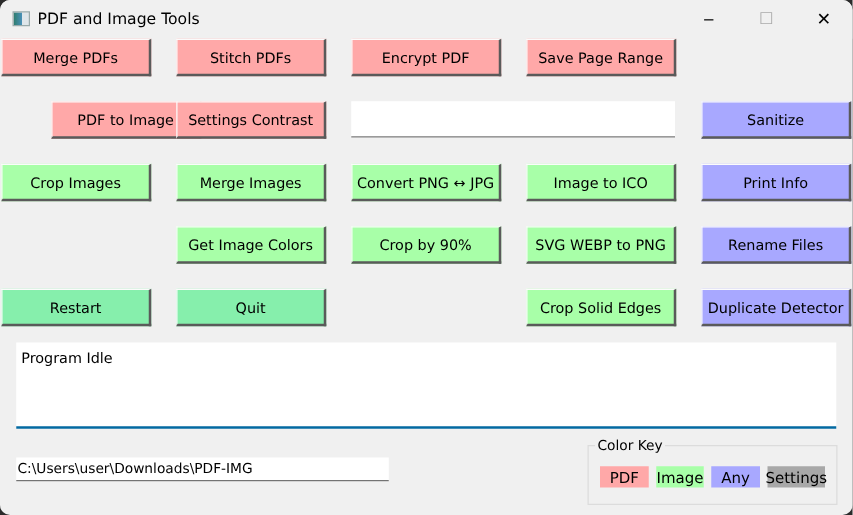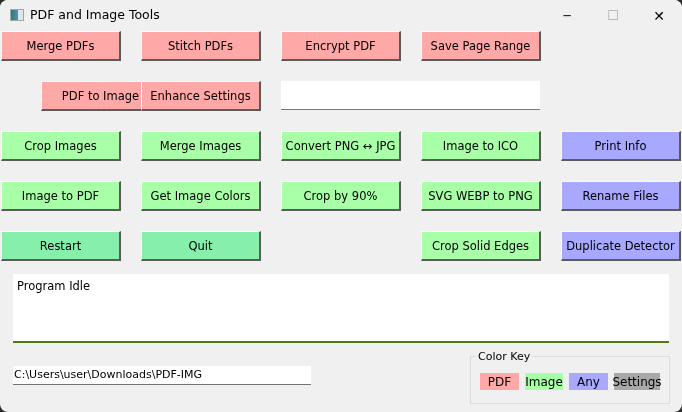--- a/index.html
+++ b/index.html
@@ -11,21 +11,21 @@
   .wc { position:absolute; top:0; width:46px; height:31px; display:flex; align-items:center; justify-content:center; color:#000; }
   .wc-min { left:544px; }
   .wc-max { left:590px; }
   .wc-close { left:636px; }
   .btn { position:absolute; width:120px; height:30px; box-sizing:border-box; border-top:1px solid #fbfbfb; border-left:1px solid #fbfbfb; border-right:2px solid #5a5a5a; border-bottom:2px solid #5a5a5a; font-size:11.5px; color:#000; display:flex; align-items:center; justify-content:center; white-space:nowrap; cursor:default; }
   .pdf { background:#ffa8a8; }
   .img { background:#a8ffa8; }
   .any { background:#a8a8ff; }
   .set { background:#86efac; }
   .entry { position:absolute; left:281px; top:81px; width:259px; height:29px; background:#fff; border-bottom:1px solid #7a7a7a; box-sizing:border-box; }
-  .status { position:absolute; left:13px; top:274px; width:656px; height:69px; background:#fff; border-bottom:2px solid #4d7c0f; box-sizing:border-box; font-size:11.5px; padding:5px 4px; }
+  .status { position:absolute; left:13px; top:274px; width:656px; height:69px; background:#fff; border-bottom:2px solid #0369a1; box-sizing:border-box; font-size:11.5px; padding:5px 4px; }
   .path { position:absolute; left:13px; top:366px; width:298px; height:19px; background:#fff; border-bottom:1px solid #737373; box-sizing:border-box; font-size:11px; padding:2px 1px; white-space:nowrap; }
   .keybox { position:absolute; left:470px; top:356px; width:200px; height:48px; border:1px solid #dcdcdc; box-sizing:border-box; }
   .keylabel { position:absolute; left:476px; top:350px; background:#f0f0f0; padding:0 2px; font-size:11px; }
   .key { position:absolute; top:373px; height:17px; font-size:12px; display:flex; align-items:center; justify-content:center; }
 </style>
 </head>
 <body>
 
 <div class="window">
   <div class="titlebar">
@@ -41,30 +41,30 @@
         <span style="font-size:14px;">✕</span>
       </div>
   </div>
 
   <div class="btn pdf" style="left:1px;top:31px;">Merge PDFs</div>
   <div class="btn pdf" style="left:141px;top:31px;">Stitch PDFs</div>
   <div class="btn pdf" style="left:281px;top:31px;">Encrypt PDF</div>
   <div class="btn pdf" style="left:421px;top:31px;">Save Page Range</div>
 
   <div class="btn pdf" style="left:1px;top:81px;margin-left:40px;">PDF to Image</div>
-  <div class="btn pdf" style="left:141px;top:81px;">Enhance Settings</div>
+  <div class="btn pdf" style="left:141px;top:81px;">Settings Contrast</div>
   <div class="entry"></div>
+  <div class="btn any" style="left:561px;top:81px;">Sanitize</div>
 
   <div class="btn img" style="left:1px;top:131px;">Crop Images</div>
   <div class="btn img" style="left:141px;top:131px;">Merge Images</div>
   <div class="btn img" style="left:281px;top:131px;">Convert PNG ↔ JPG</div>
   <div class="btn img" style="left:421px;top:131px;">Image to ICO</div>
   <div class="btn any" style="left:561px;top:131px;">Print Info</div>
 
-  <div class="btn img" style="left:1px;top:181px;">Image to PDF</div>
   <div class="btn img" style="left:141px;top:181px;">Get Image Colors</div>
   <div class="btn img" style="left:281px;top:181px;">Crop by 90%</div>
   <div class="btn img" style="left:421px;top:181px;">SVG WEBP to PNG</div>
   <div class="btn any" style="left:561px;top:181px;">Rename Files</div>
 
   <div class="btn set" style="left:1px;top:231px;">Restart</div>
   <div class="btn set" style="left:141px;top:231px;">Quit</div>
   <div class="btn img" style="left:421px;top:231px;">Crop Solid Edges</div>
   <div class="btn any" style="left:561px;top:231px;">Duplicate Detector</div>
 

